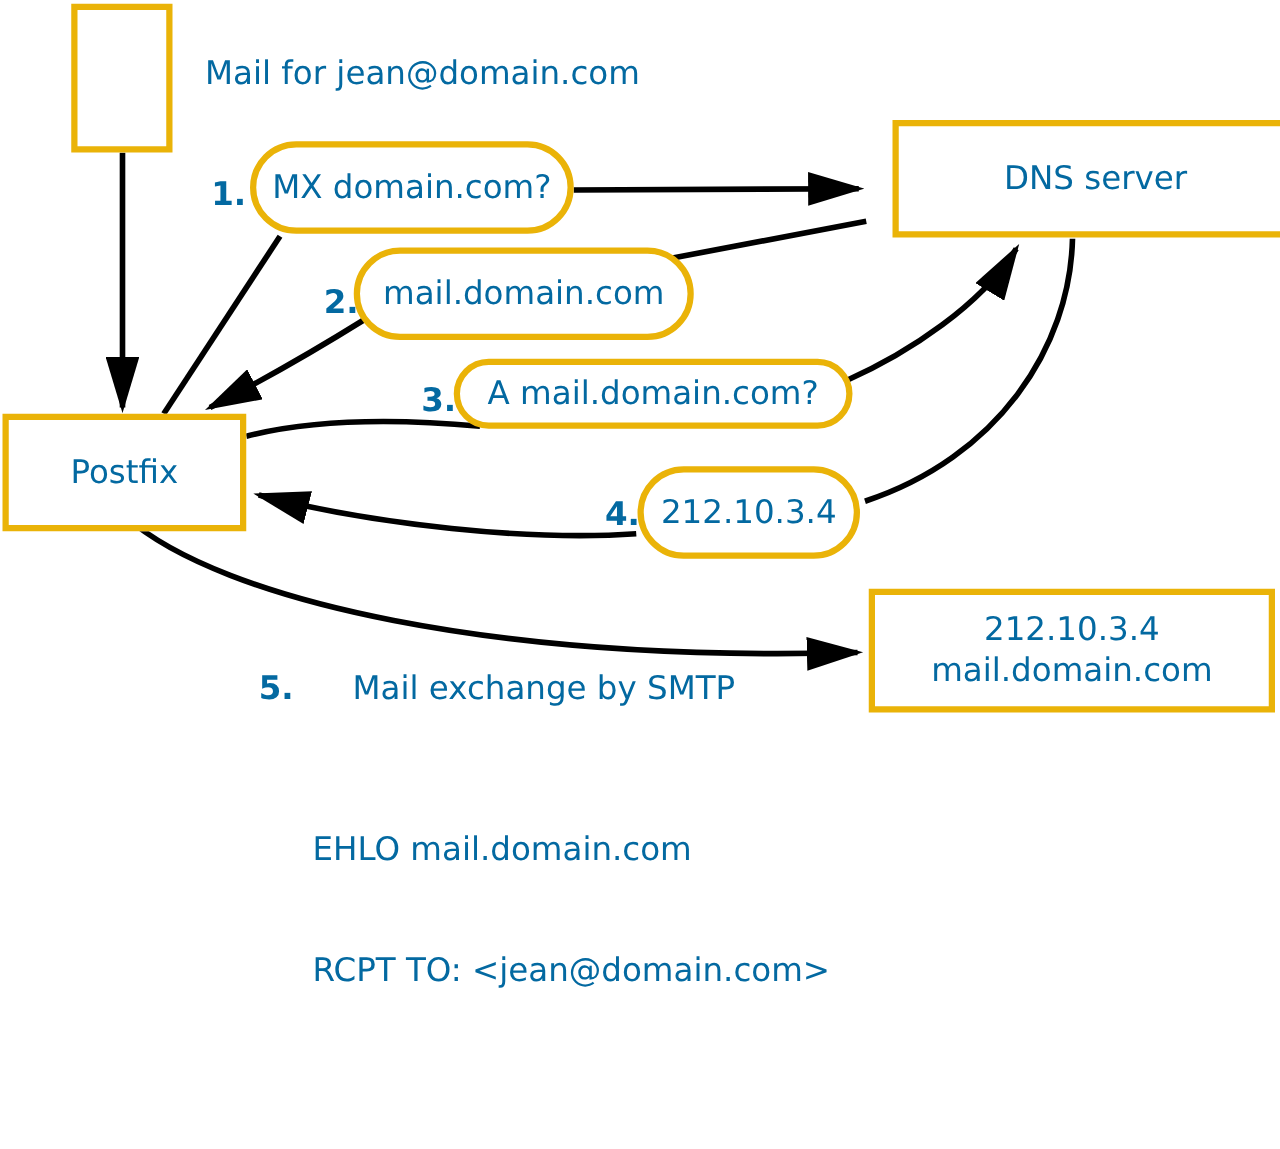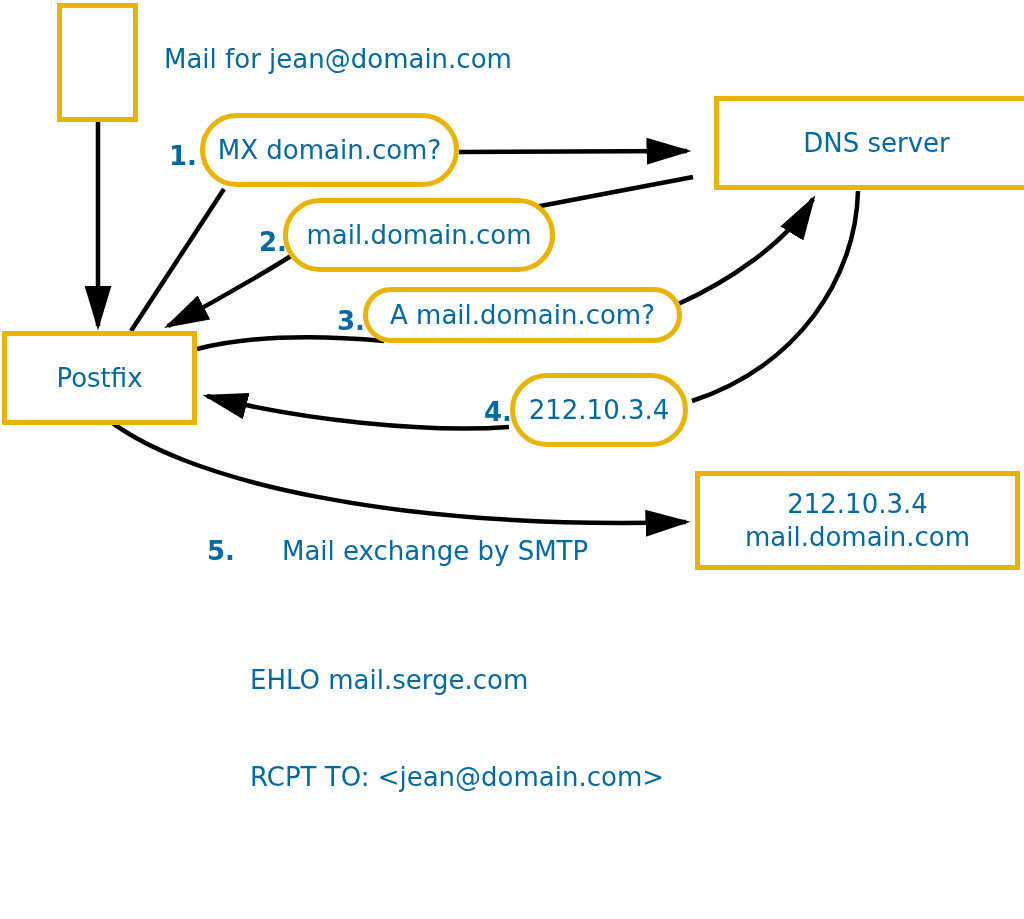--- a/index.html
+++ b/index.html
@@ -129,21 +129,21 @@
 
   <div id="num-1" class="label stepnum">1.</div>
   <div id="num-2" class="label stepnum">2.</div>
   <div id="num-3" class="label stepnum">3.</div>
   <div id="num-4" class="label stepnum">4.</div>
   <div id="num-5" class="label stepnum">5.</div>
 
   <div id="step5-label" class="label">Mail exchange by SMTP</div>
 
   <div id="smtp-block">
-    <div class="smtp-line">EHLO mail.serge.com</div>
+    <div class="smtp-line">EHLO mail.domain.com</div>
     <div class="smtp-line">RCPT TO: &lt;jean@domain.com&gt;</div>
     
     
     
     
     
     
     
   </div>
 

